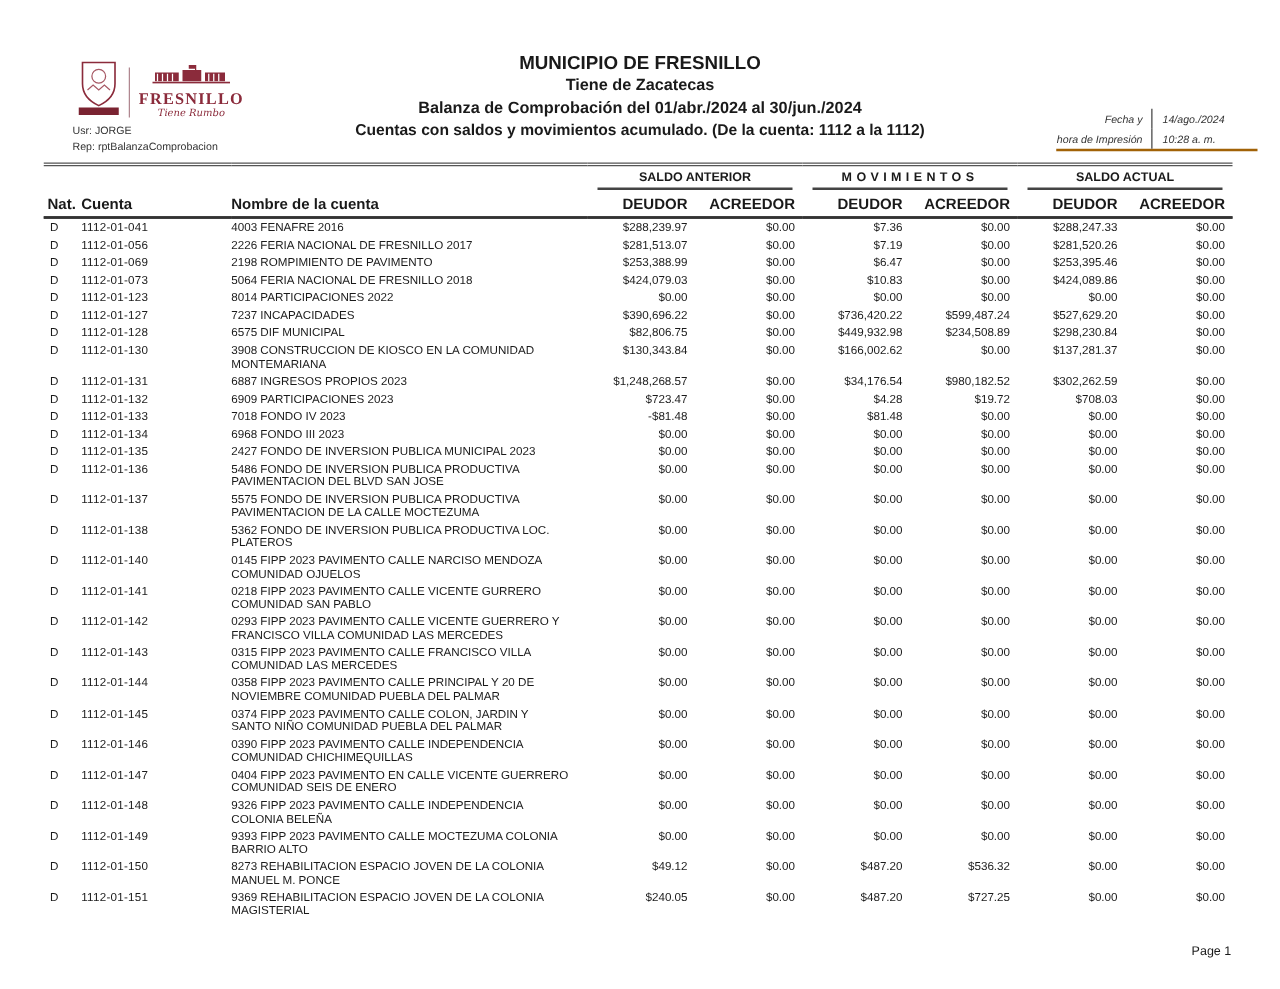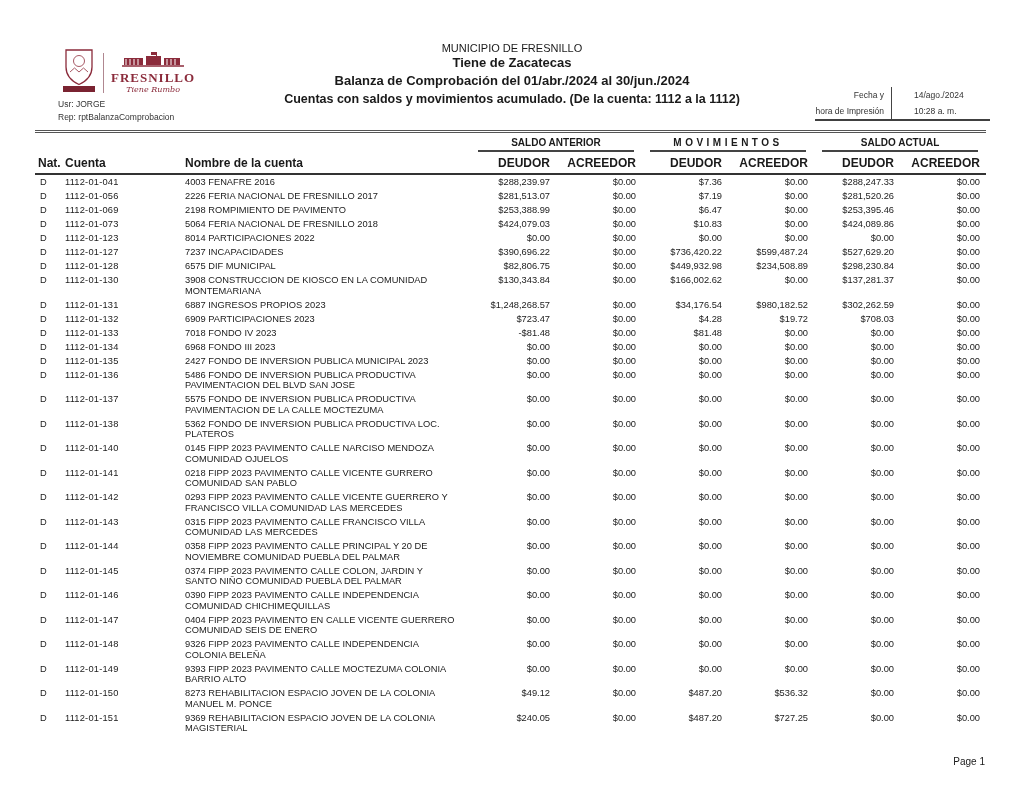--- a/index.html
+++ b/index.html
@@ -11,34 +11,34 @@
   .page{position:absolute;inset:0;}
 
   
   .logo{position:absolute;left:62px;top:48px;display:flex;align-items:center;gap:7px;}
   .logo .divider{width:1px;height:40px;background:#b08790;}
   .wordmark-block{display:flex;flex-direction:column;align-items:center;line-height:1;}
   .wordmark{font-family:"Liberation Serif",serif;font-size:13px;letter-spacing:1px;color:#8b2b3b;font-weight:bold;margin-top:1px;}
   .slogan{font-family:"DejaVu Serif",serif;font-style:italic;font-size:8px;color:#8b2b3b;margin-top:2px;}
 
   .titles{position:absolute;left:180px;right:180px;top:42px;text-align:center;}
-  .t1{font-size:11px;font-weight:normal;}
+  .t1{font-size:15px;font-weight:bold;}
   .t2{font-size:13px;font-weight:bold;margin-top:1px;}
   .t3{font-size:13px;font-weight:bold;margin-top:3px;}
   .t4{font-size:12.5px;font-weight:bold;margin-top:4px;}
 
   .meta-left{position:absolute;left:58px;top:98px;font-size:8.5px;line-height:13px;color:#333;}
 
   .print-info{
-    position:absolute;right:34px;top:87px;
+    position:absolute;right:18px;top:87px;
     display:grid;grid-template-columns:auto auto;
-    font-size:8.5px;color:#333;border-bottom:2px solid #404040;
+    font-size:8.5px;color:#333;border-bottom:2px solid #a16207;font-style:italic;
   }
   .print-info .lbl{text-align:right;padding:3px 7px 3px 0;}
-  .print-info .val{border-left:1px solid #444;padding:3px 4px 3px 22px;min-width:72px;}
+  .print-info .val{border-left:1px solid #444;padding:3px 4px 3px 8px;min-width:72px;}
 
   
   table.report{
     position:absolute;left:35px;top:130px;width:951px;
     border-collapse:collapse;table-layout:fixed;
     border-top:3px double #555;
   }
   tr.grp td{padding:2px 0 0 0;vertical-align:bottom;}
   .grp-inner{
     text-align:center;font-weight:bold;font-size:10px;

